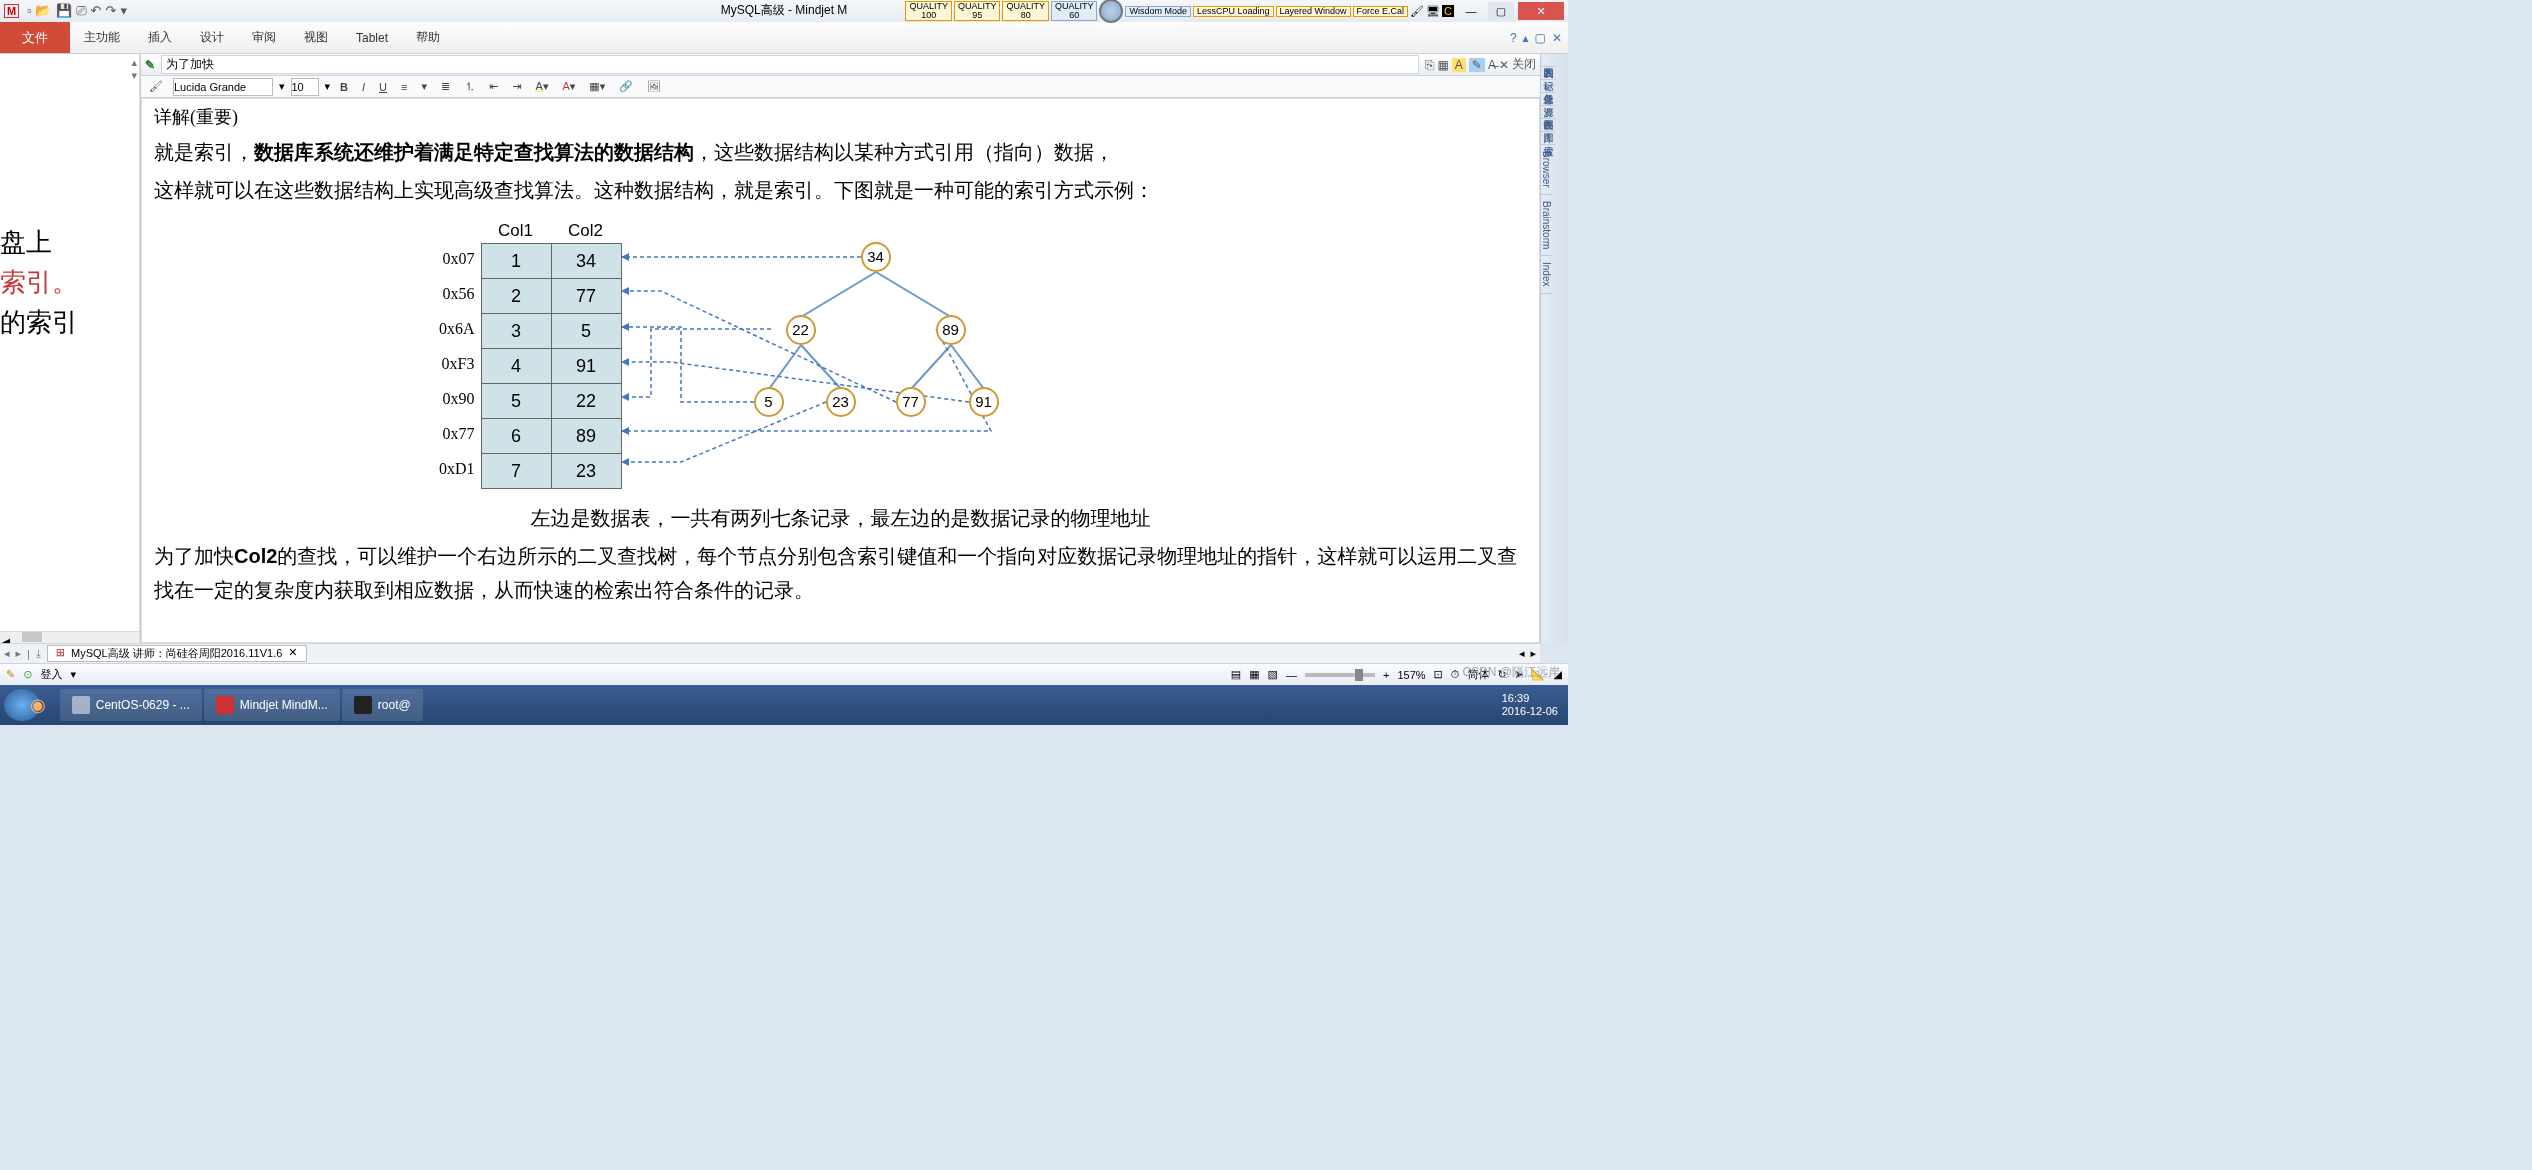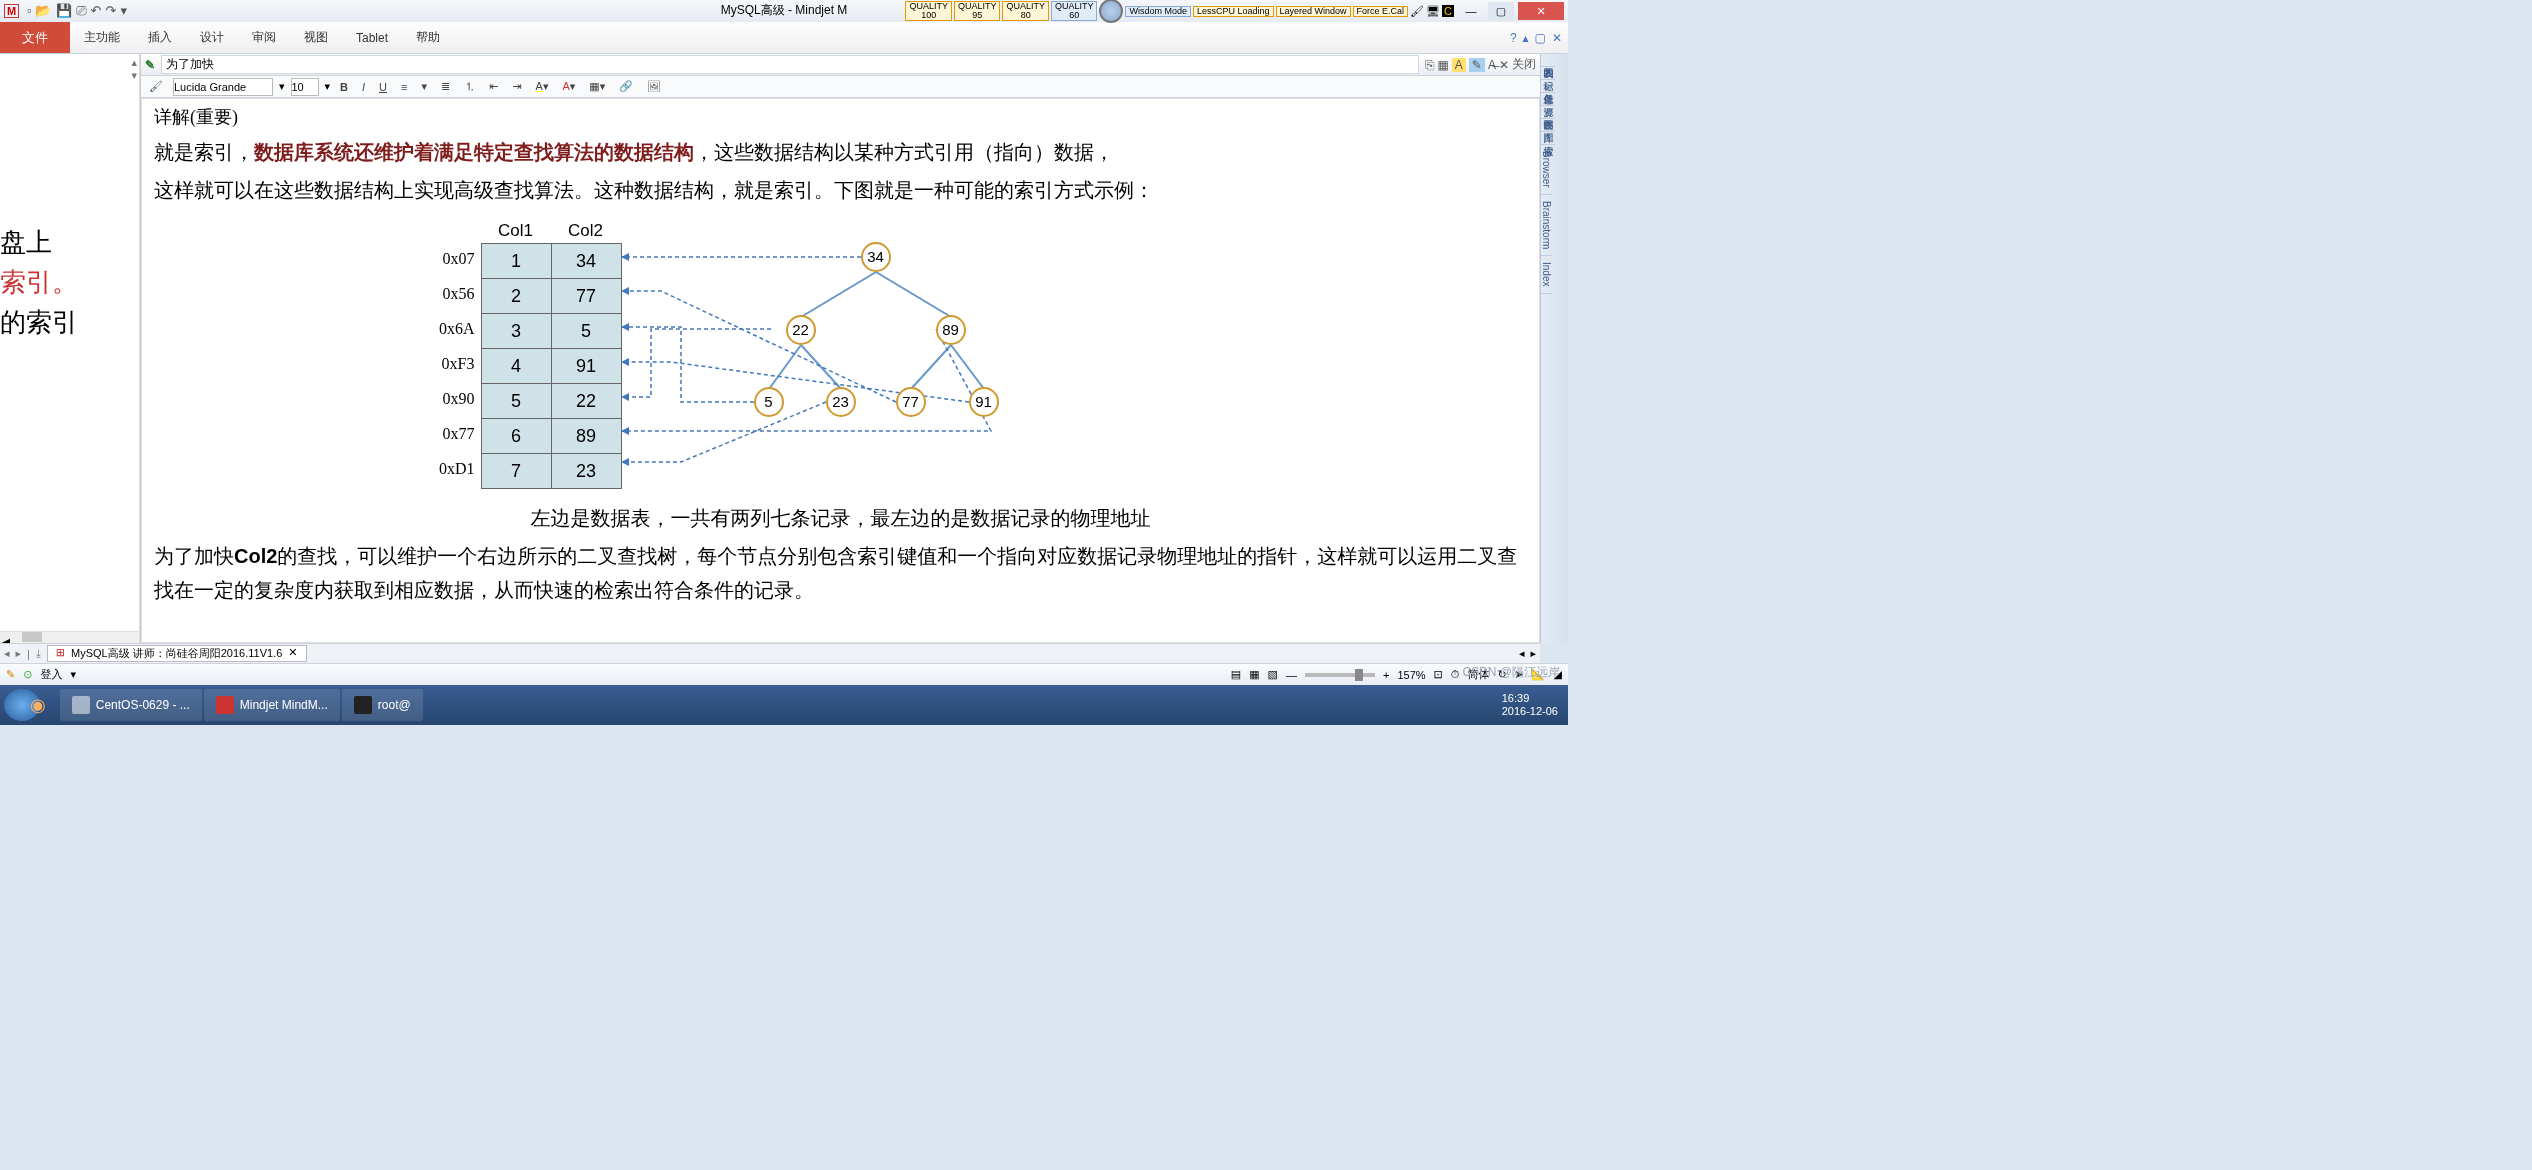--- a/index.html
+++ b/index.html
@@ -37,21 +37,21 @@
   .topic-bar .right-mini span { font-size:12px; color:#555; }
 
   .format-bar { height:22px; border-bottom:1px solid #ccd3dd; background:#f9fafc; display:flex; align-items:center; padding:0 4px; gap:6px; font-size:11px;}
   .format-bar .fmt-item { border:1px solid transparent; padding:0 3px; color:#444; }
   .format-bar select, .format-bar input { font-size:11px; height:18px; border:1px solid #bbb;}
 
   .doc-area { position:absolute; top:44px; left:0; right:0; bottom:0; background:#fff; border:1px solid #ddd; overflow:auto; padding:6px 12px;}
   .doc-heading { font-size:18px; font-family:SimSun,serif; margin-bottom:6px;}
   .doc-body { font-size:20px; font-family:SimSun,serif; line-height:1.7; }
   .doc-body p { margin:4px 0;}
-  .doc-body .highlight { color:#7f1d1d;}
+  .doc-body .highlight { color:#000000;}
   .doc-body .bold { font-weight:bold;}
   .caption-row { text-align:center; font-size:20px; margin:10px 0;}
 
   .diagram { position:relative; width:840px; height:280px; margin:10px auto 0 auto;}
   .col-head { position:absolute; top:0; font-size:17px; text-align:center; width:70px;}
   .data-table { position:absolute; top:26px; left:60px; border-collapse:collapse;}
   .data-table td, .data-table th { border:1px solid #666; width:70px; height:35px; text-align:center; font-size:18px; background:#cfe2e8;}
   .addr-label { position:absolute; width:54px; text-align:right; font-size:16px; font-family:SimSun,serif;}
   .tree { position:absolute; left:260px; top:0; width:580px; height:260px;}
   .node { position:absolute; width:30px; height:30px; border:2px solid #d09a30; border-radius:50%; background:#fff; display:flex; align-items:center; justify-content:center; font-size:15px;}

